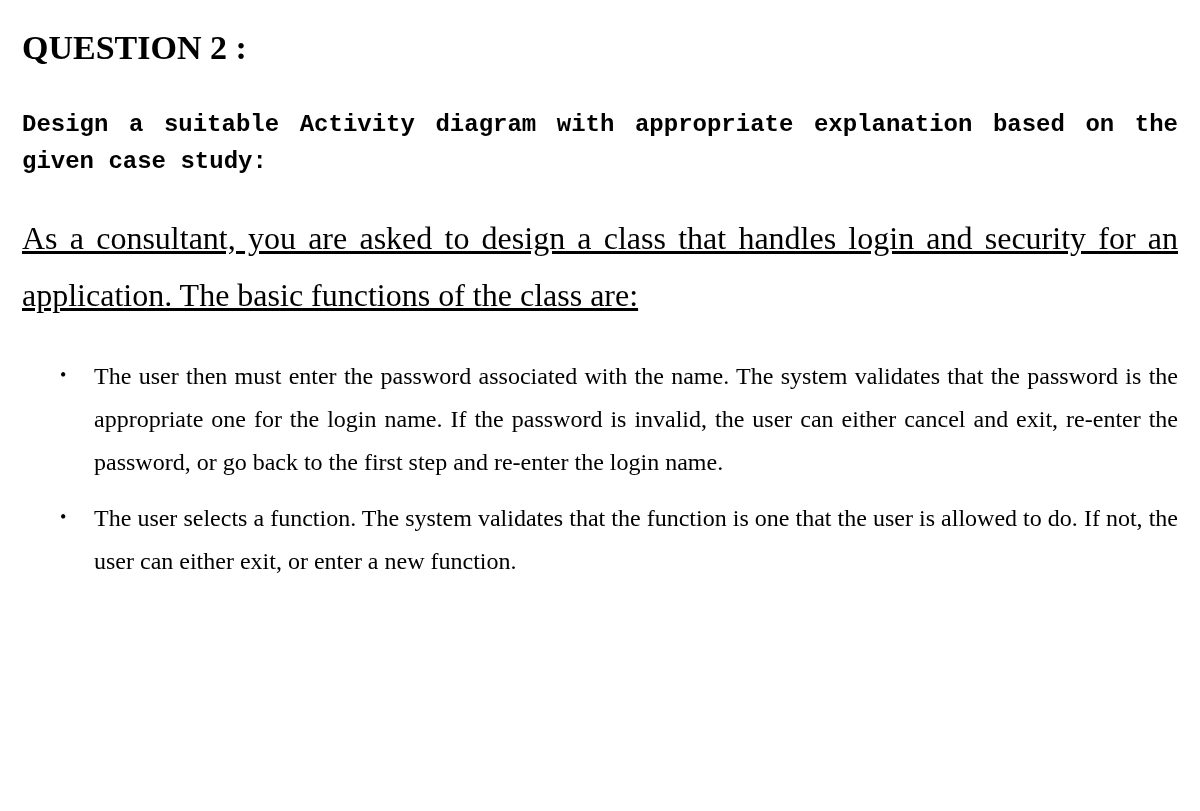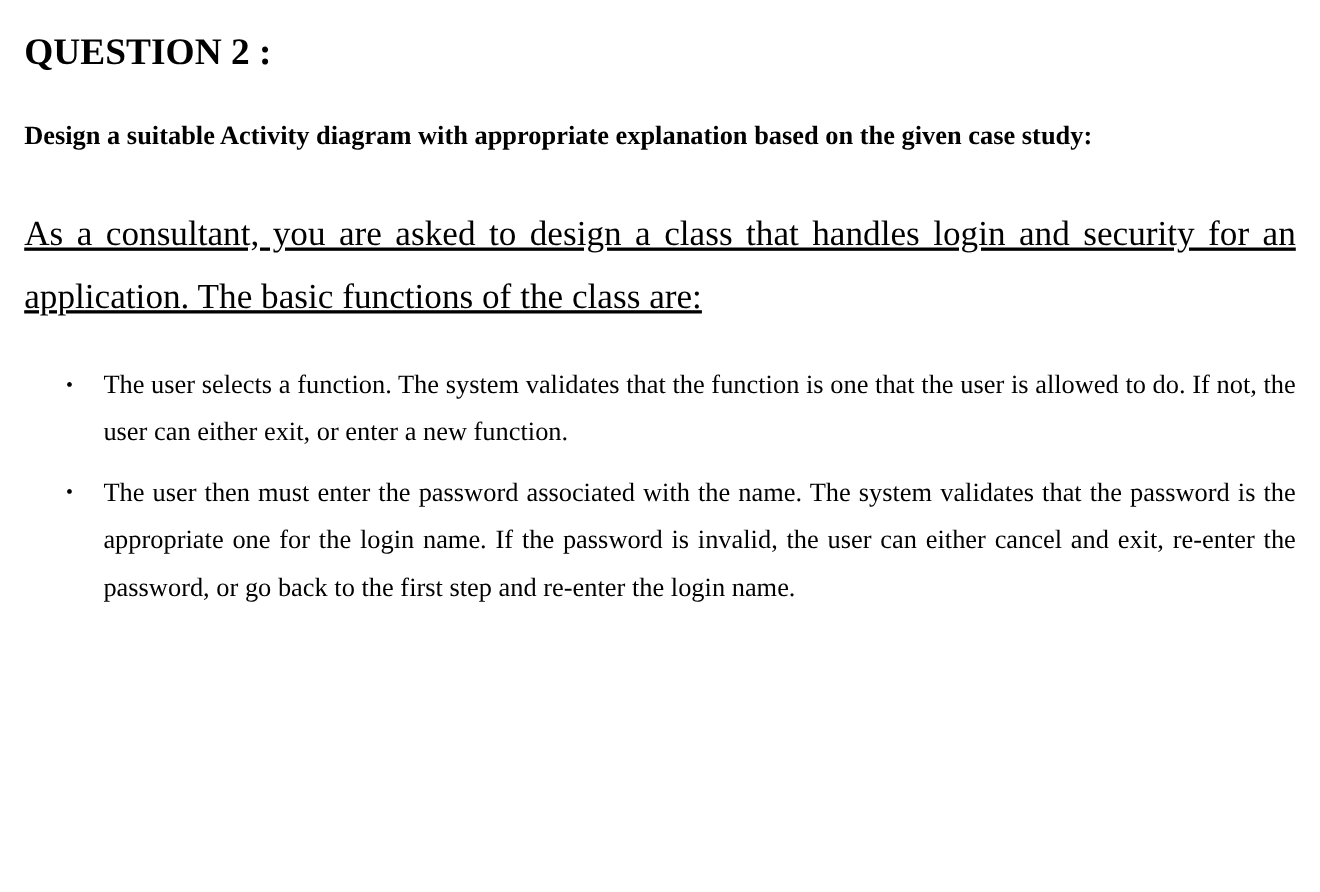--- a/index.html
+++ b/index.html
@@ -19,22 +19,23 @@
     }
     .question-title {
       font-weight: bold;
       font-size: 34px;
       margin-bottom: 28px;
     }
     .instruction {
       font-weight: bold;
       font-size: 24px;
       text-align: justify;
-      margin-bottom: 41px;
+      margin-bottom: 30px;
       line-height: 1.55;
+      font-family: Liberation Mono, monospace;
     }
     .intro {
       font-size: 32px;
       text-align: justify;
       margin-bottom: 30px;
       line-height: 1.8;
       text-decoration: underline;
     }
     .bullets {
       list-style: none;
@@ -60,15 +61,15 @@
 </head>
 <body>
 
 <div class="question-title">QUESTION 2 :</div>
 
 <div class="instruction">Design a suitable Activity diagram with appropriate explanation based on the given case study:</div>
 
 <div class="intro">As a consultant, you are asked to design a class that handles login and security for an application. The basic functions of the class are:</div>
 
 <ul class="bullets">
+  <li>The user then must enter the password associated with the name. The system validates that the password is the appropriate one for the login name. If the password is invalid, the user can either cancel and exit, re-enter the password, or go back to the first step and re-enter the login name.</li>
   <li>The user selects a function. The system validates that the function is one that the user is allowed to do. If not, the user can either exit, or enter a new function.</li>
-  <li>The user then must enter the password associated with the name. The system validates that the password is the appropriate one for the login name. If the password is invalid, the user can either cancel and exit, re-enter the password, or go back to the first step and re-enter the login name.</li>
 </ul>
 
 </body></html>

